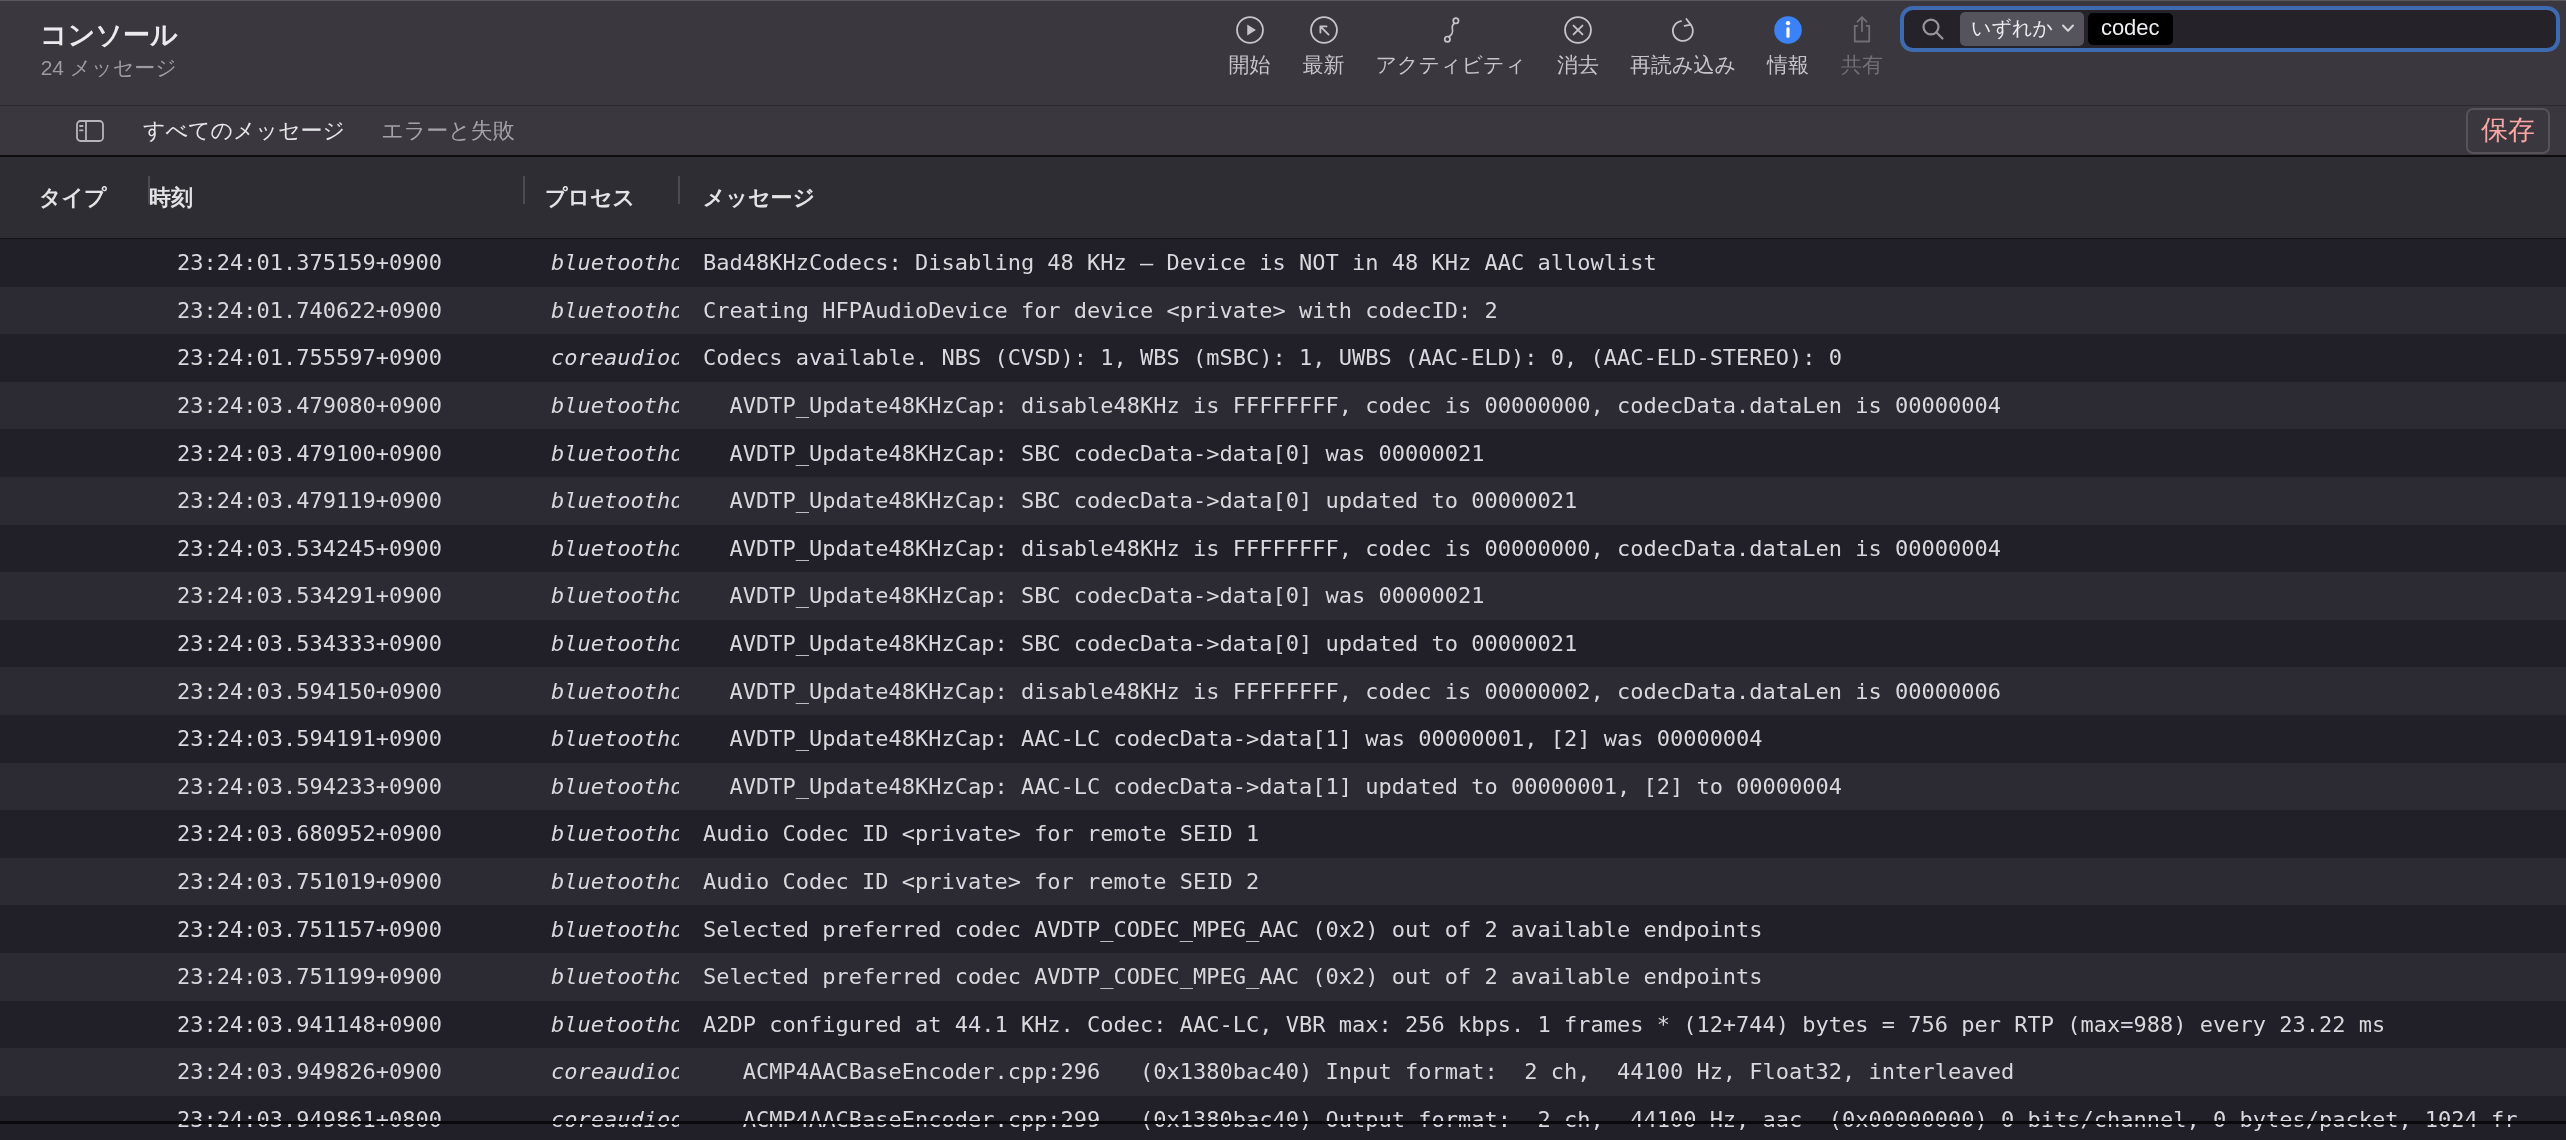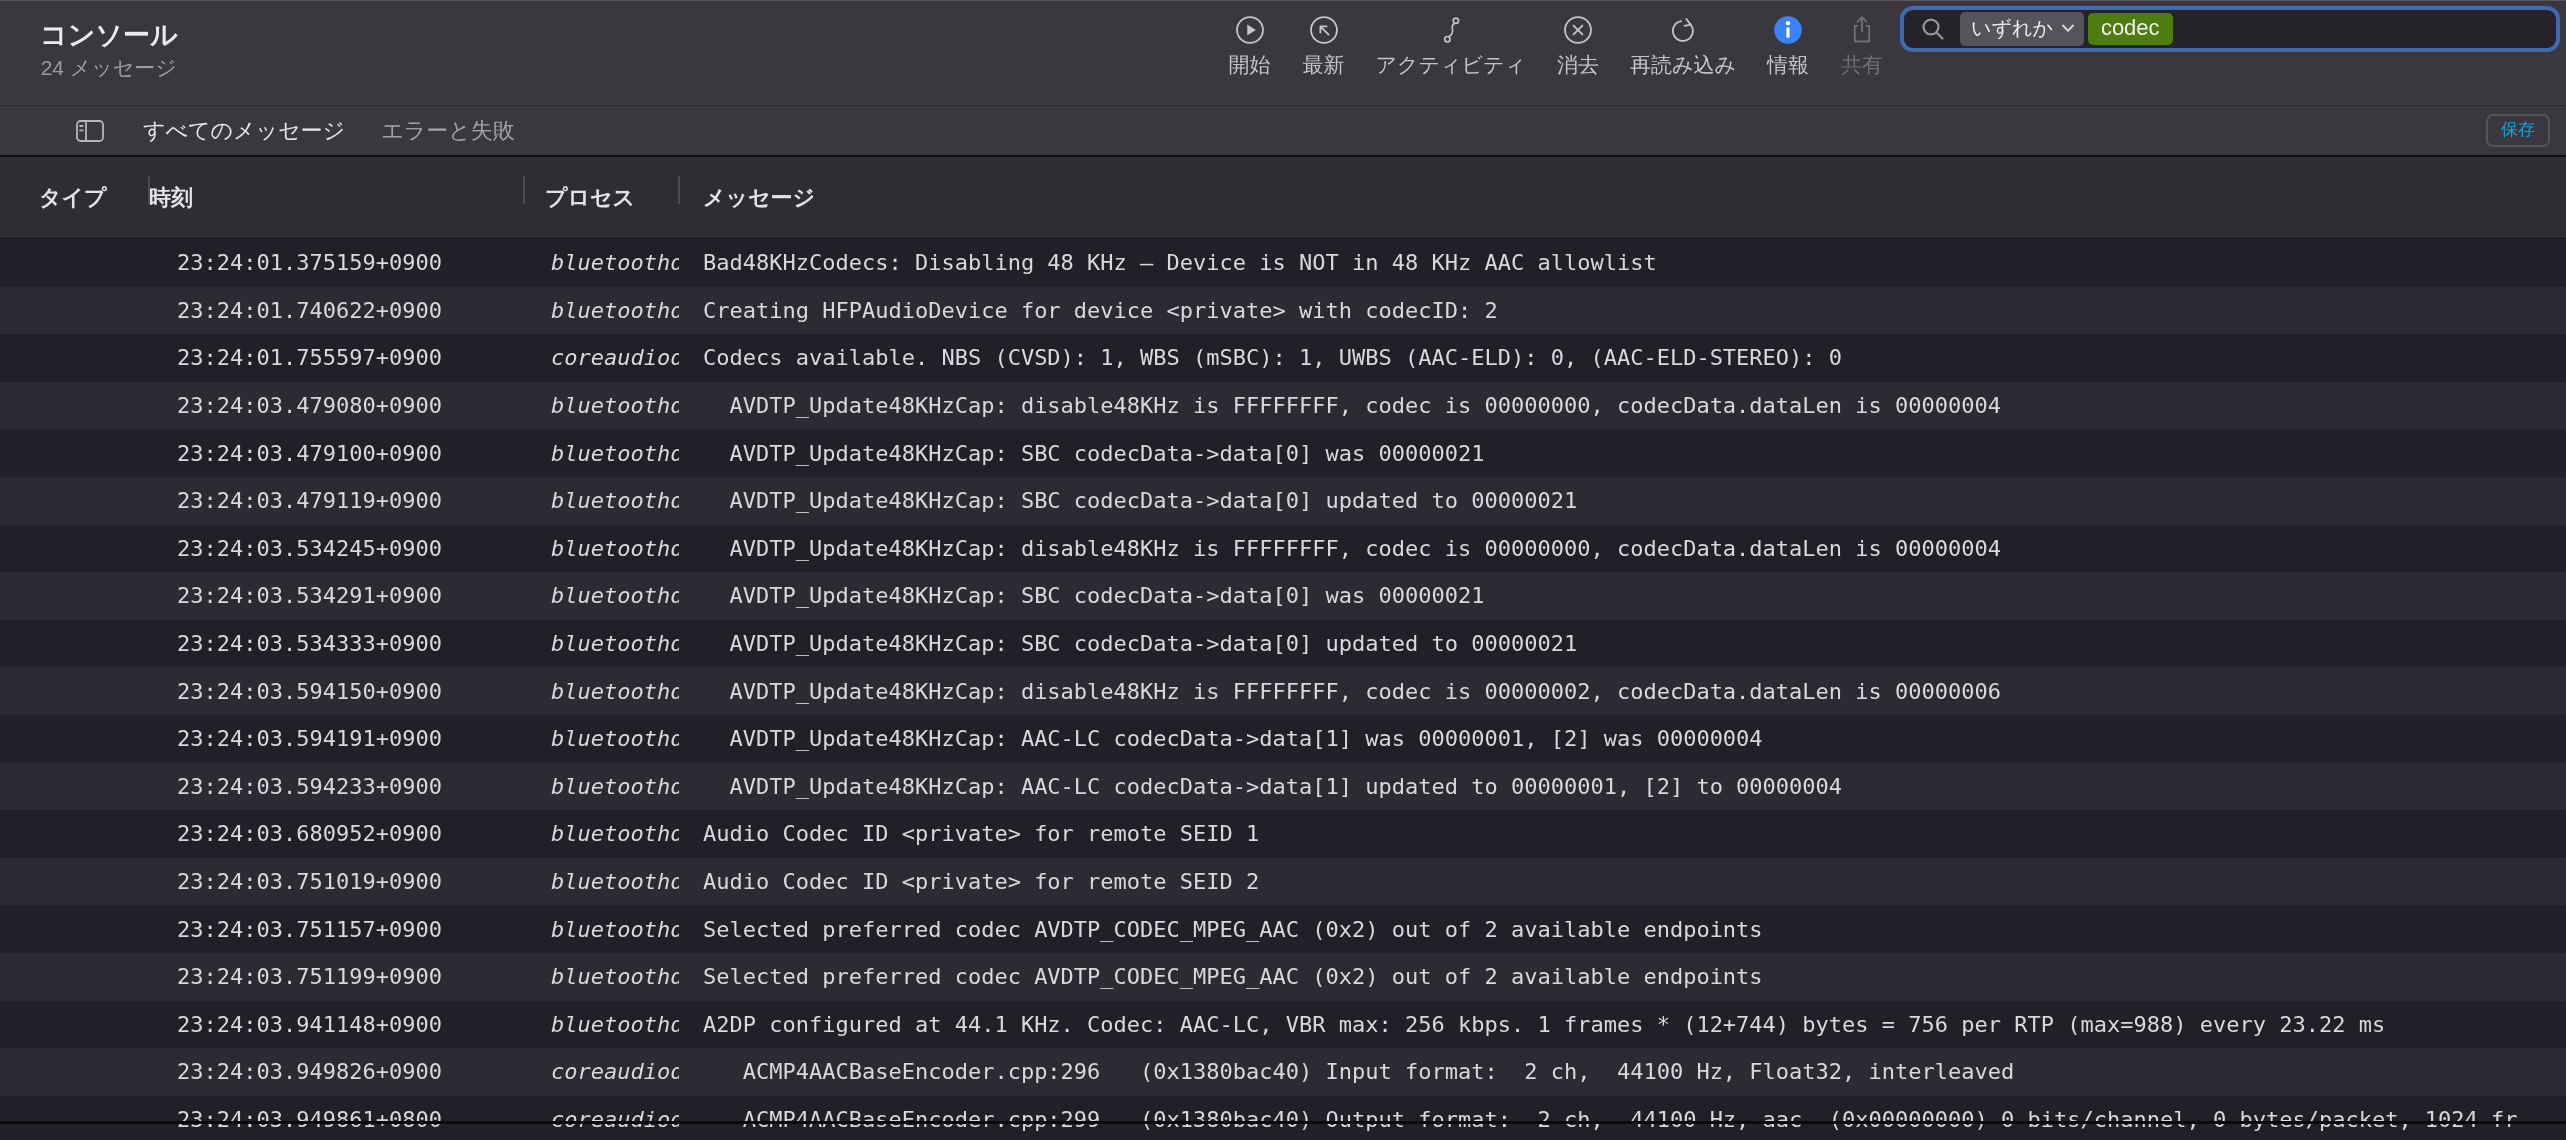--- a/index.html
+++ b/index.html
@@ -39,37 +39,37 @@
     box-shadow:0 0 0 4px rgba(62,110,182,0.95);
     display:flex;align-items:center;box-sizing:border-box;padding:0 10px 0 16px;
   }
   .search-icon{flex:0 0 auto;margin-right:14px;}
   .scope-chip{
     display:flex;align-items:center;gap:8px;background:#55535b;color:#ecebee;
     font-size:20px;border-radius:5px;padding:3px 9px 4px 11px;margin-right:4px;white-space:nowrap;
   }
   .scope-chip svg{display:block;}
   .term-chip{
-    background:#4d7c0f;color:#f0eff3;font-size:22px;border-radius:5px;
+    background:#000000;color:#f0eff3;font-size:22px;border-radius:5px;
     padding:2px 13px 4px 13px;white-space:nowrap;
   }
 
   
   .tabbar{
     position:relative;height:51px;background:#3a383e;
     border-bottom:2px solid #0d0d10;box-sizing:border-box;
     display:flex;align-items:center;padding-left:43px;
   }
   .sidebar-toggle{margin-left:30px;color:#b7b5bb;display:flex;align-items:center;}
   .tab{font-size:22px;color:#a4a2a9;margin-left:36px;white-space:nowrap;}
   .tab.active{color:#e6e5e9;}
   .tab:first-of-type{margin-left:34px;}
   .save-btn{
     margin-left:auto;margin-right:16px;
-    font-size:17px;color:#0ea5e9;border:2px solid #565459;border-radius:7px;
+    font-size:27px;color:#fca5a5;border:2px solid #565459;border-radius:7px;
     padding:2px 13px 4px 13px;white-space:nowrap;
   }
 
   
   .thead{
     position:relative;height:82px;background:#2e2d33;
     border-bottom:1px solid #151419;box-sizing:border-box;
     display:grid;grid-template-columns:149px 375px 155px 1fr;
     align-items:center;
   }

